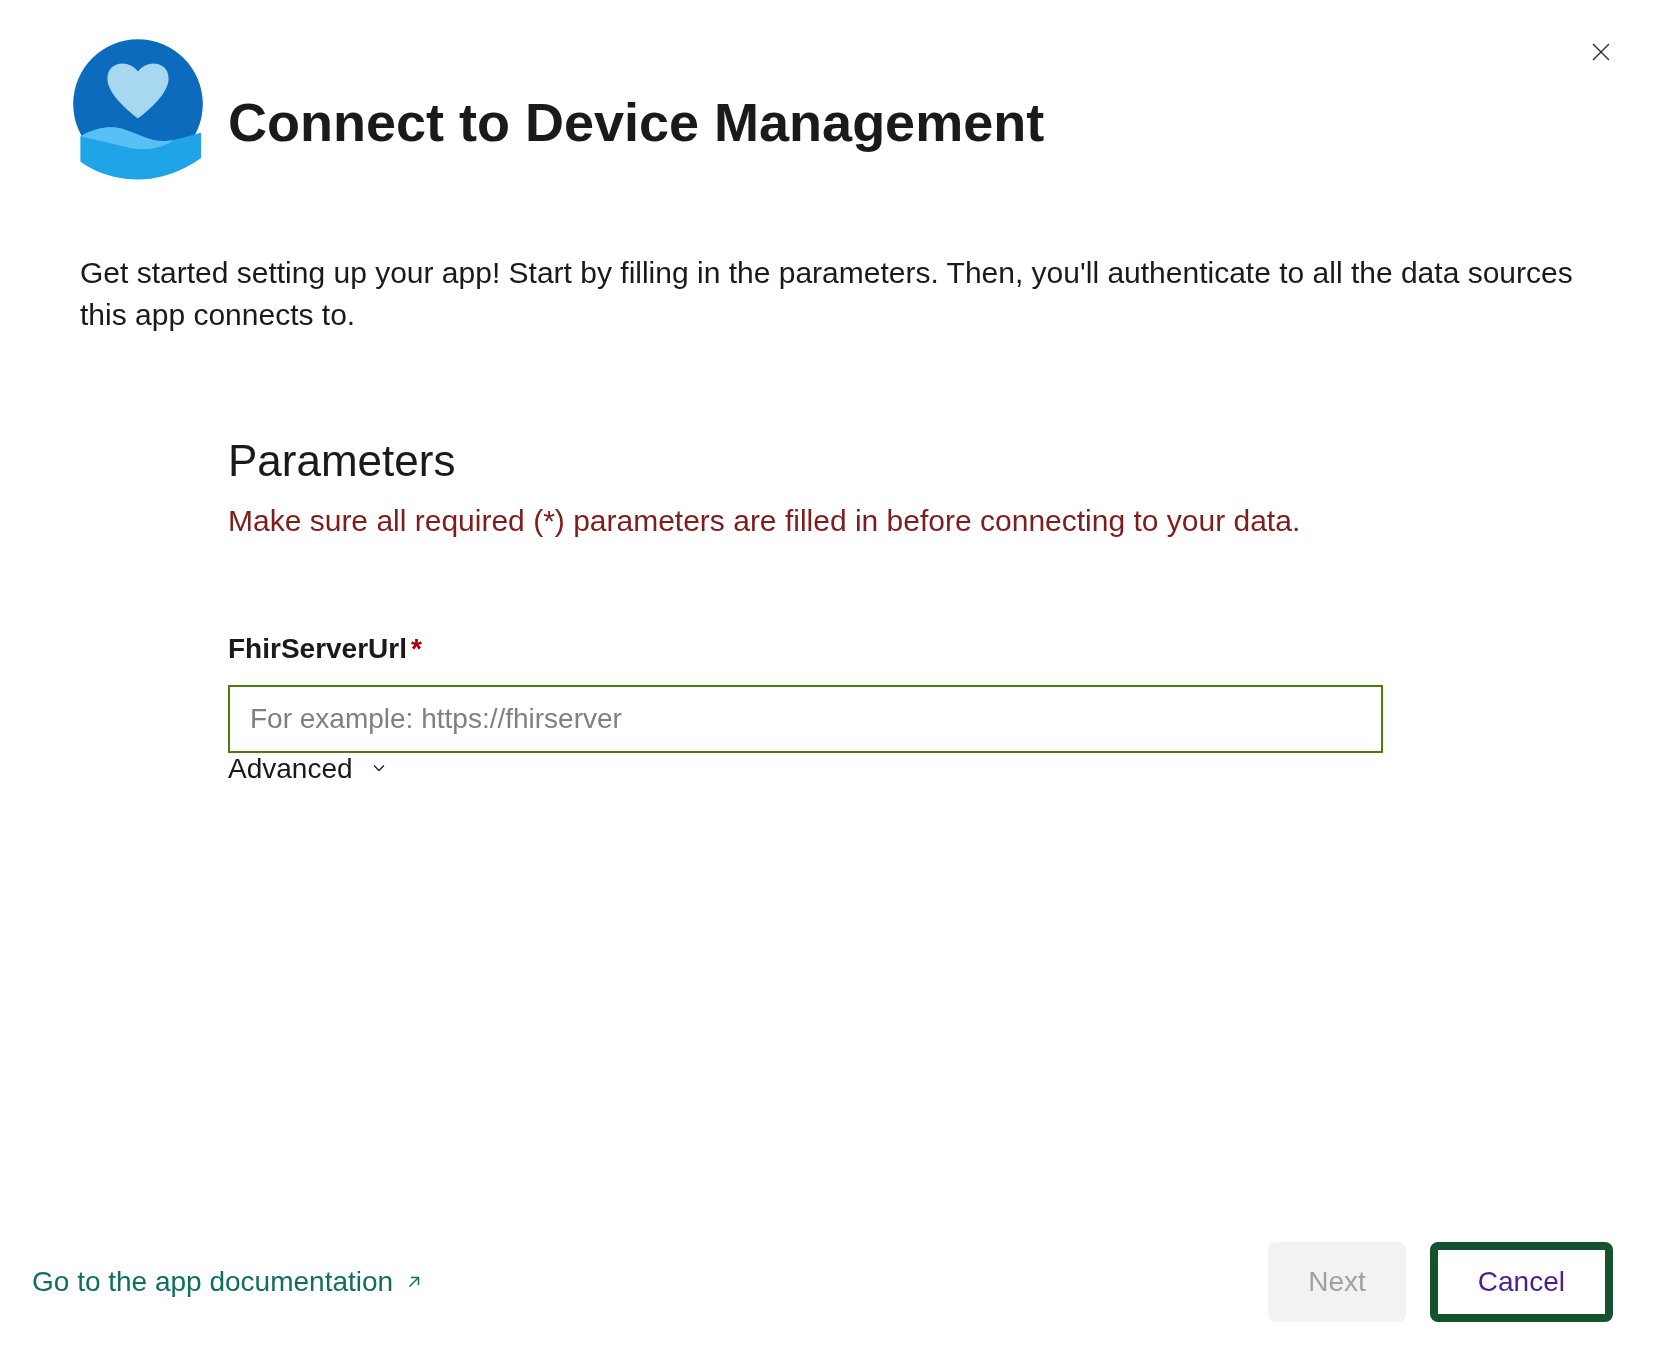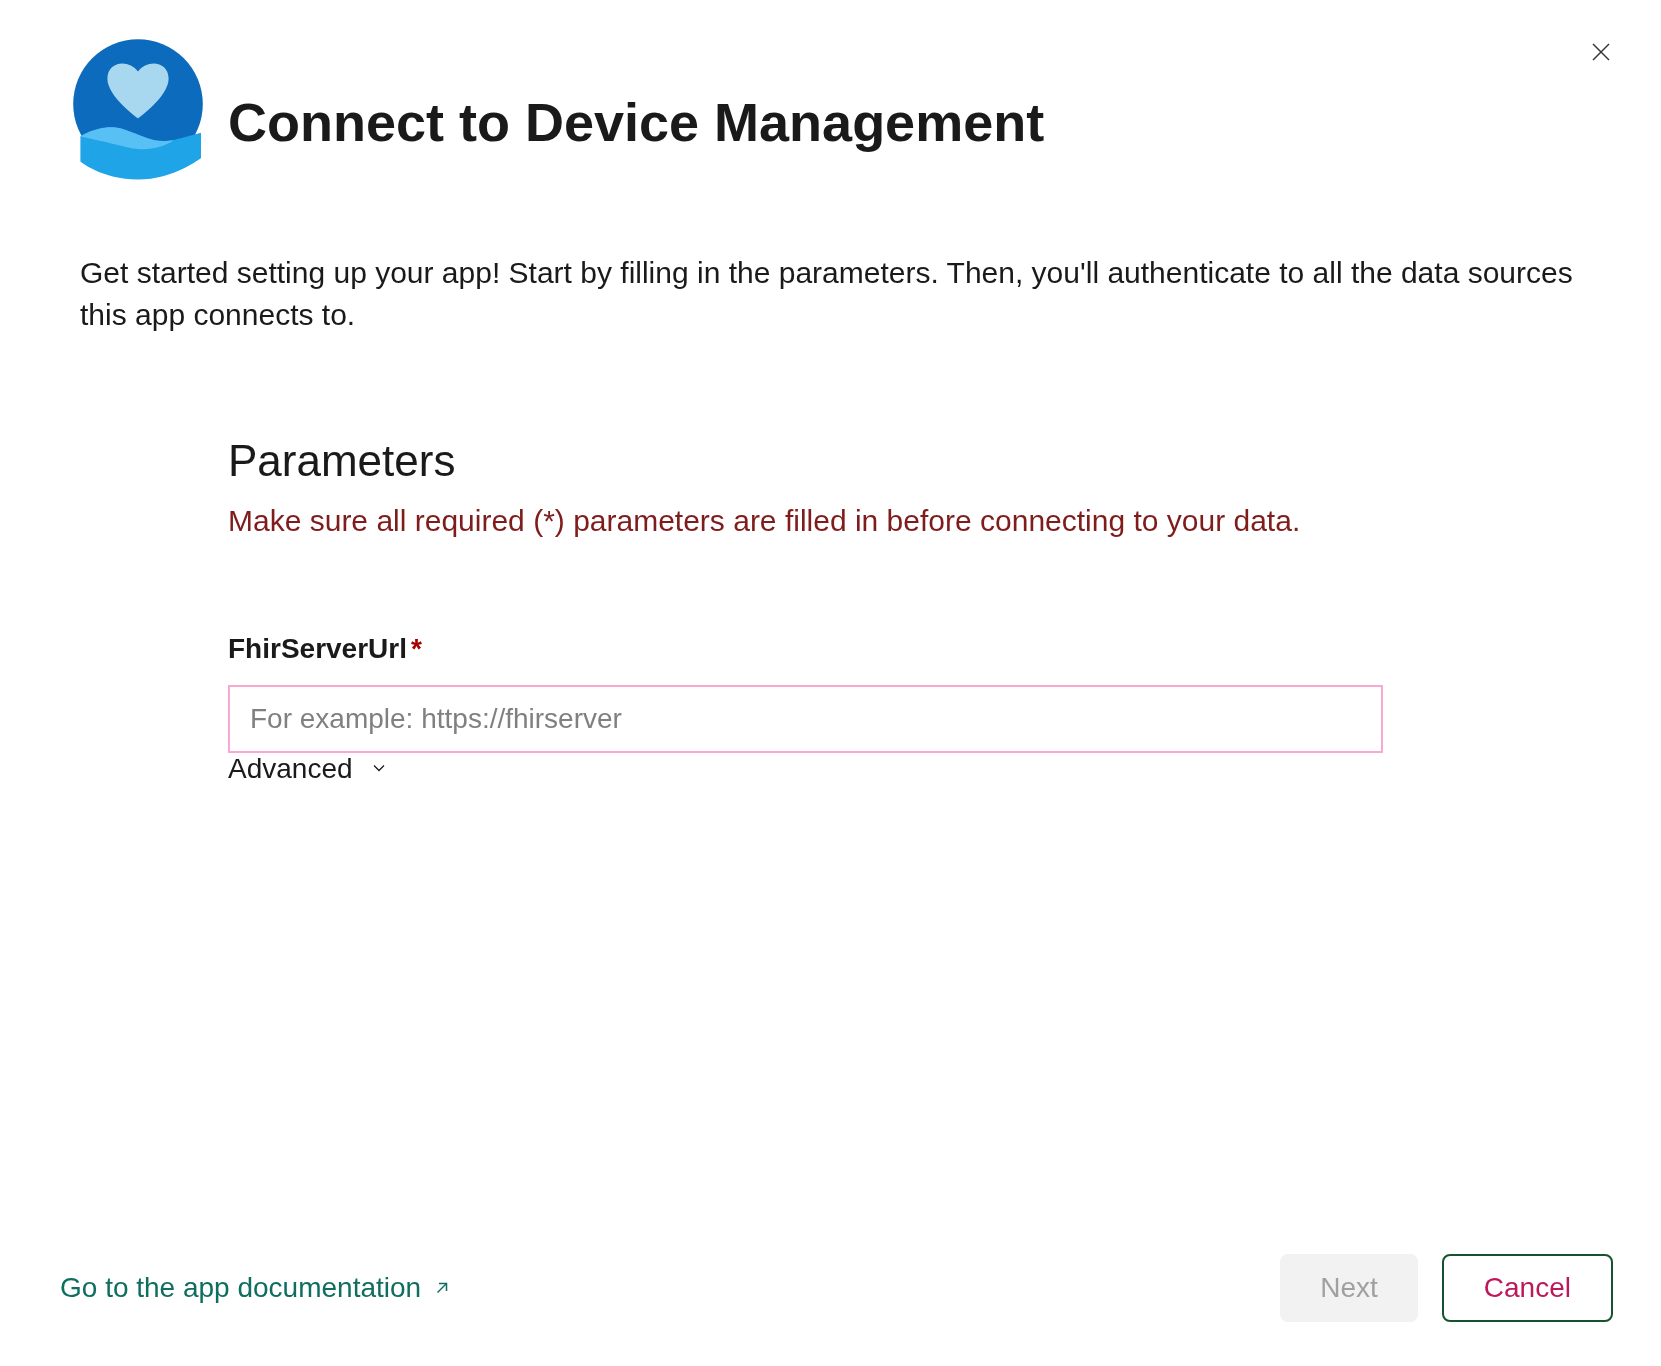--- a/index.html
+++ b/index.html
@@ -80,21 +80,21 @@
       display: block;
     }
     .required-star {
       color: #a80000;
       margin-left: 4px;
     }
     .text-input {
       width: 1155px;
       padding: 16px 20px;
       font-size: 28px;
-      border: 2px solid #f9a8d4;
+      border: 2px solid #4d7c0f;
       color: #1a1a1a;
       outline: none;
       font-family: inherit;
     }
     .text-input::placeholder {
       color: #808080;
     }
     .advanced-toggle {
       display: flex;
       align-items: center;
@@ -109,21 +109,21 @@
     }
     .advanced-toggle svg {
       width: 20px;
       height: 20px;
       stroke: #1a1a1a;
       stroke-width: 1.5;
     }
     .footer {
       position: absolute;
       bottom: 44px;
-      left: 60px;
+      left: 32px;
       right: 48px;
       display: flex;
       align-items: center;
       justify-content: space-between;
     }
     .doc-link {
       font-size: 28px;
       color: #0f6e5f;
       text-decoration: none;
       display: flex;
@@ -148,22 +148,22 @@
       font-family: inherit;
       cursor: pointer;
     }
     .btn-next {
       background: #f2f2f2;
       border: none;
       color: #a0a0a0;
     }
     .btn-cancel {
       background: #ffffff;
-      border: 2px solid #14532d;
-      color: #be185d;
+      border: 8px solid #14532d;
+      color: #4c1d95;
       text-align: right;
     }
   </style>
 </head>
 <body>
 
 <button class="close-button" aria-label="Close">
   <span>
     <svg viewBox="0 0 24 24" fill="none">
       <line x1="4" y1="4" x2="20" y2="20"></line>

